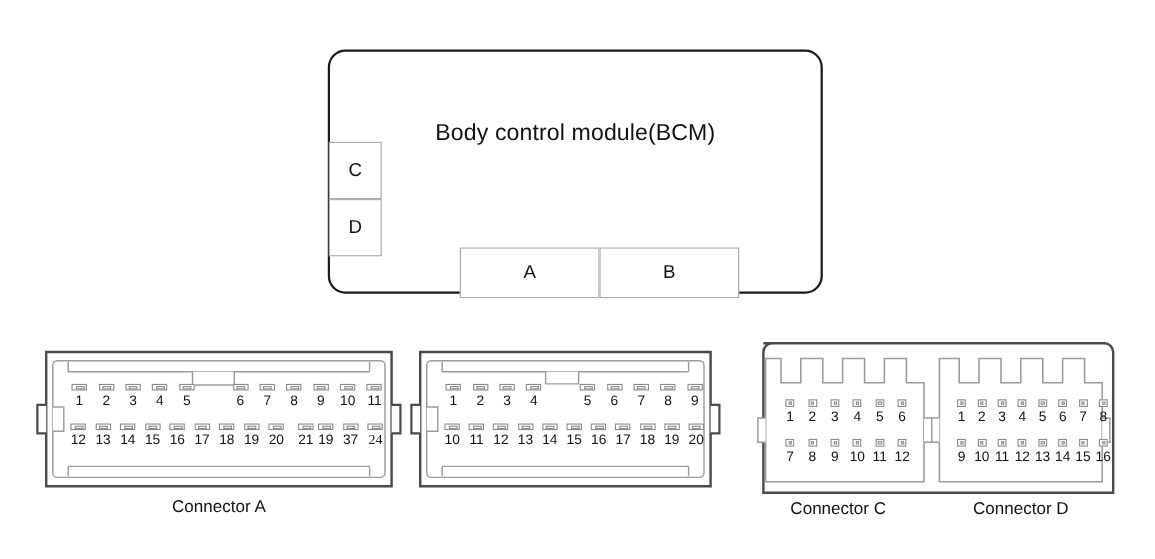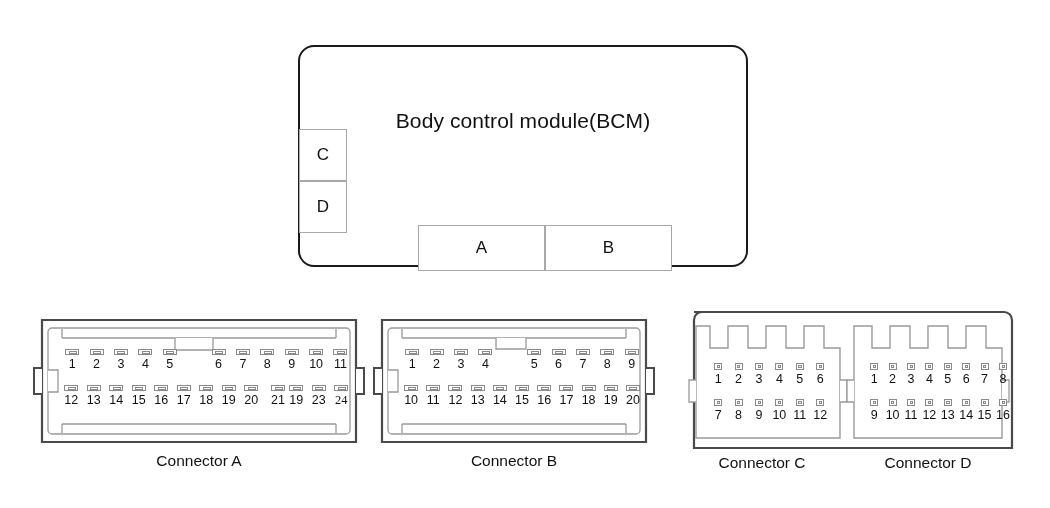--- a/index.html
+++ b/index.html
@@ -192,21 +192,21 @@
         <div class="pin" style="width: 22.5px; align-items: flex-end;">
           <div class="cav-wide"></div>
           <div class="pin-num">21</div>
         </div>
         <div class="pin" style="width: 22.5px;">
           <div class="cav-wide"></div>
           <div class="pin-num">19</div>
         </div>
         <div class="pin" style="width: 22.5px;">
           <div class="cav-wide"></div>
-          <div class="pin-num">23</div>
+          <div class="pin-num">37</div>
         </div>
         <div class="pin" style="width: 22.5px; font-family: Liberation Serif, serif;">
           <div class="cav-wide"></div>
           <div class="pin-num">24</div>
         </div>
       </div>
     <div class="conn-caption" style="top:134px;text-align:center;">Connector A</div>
   </div>
 
   <div class="connector" style="left:378px;top:318px;width:272px;height:160px;">
@@ -302,21 +302,20 @@
         </div>
         <div class="pin" style="width: 22.2px;">
           <div class="cav-wide"></div>
           <div class="pin-num">19</div>
         </div>
         <div class="pin" style="width: 22.2px;">
           <div class="cav-wide"></div>
           <div class="pin-num">20</div>
         </div>
       </div>
-    <div class="conn-caption" style="top:134px;">Connector B</div>
   </div>
 
   <div class="connector" style="left:684px;top:310px;width:330px;height:170px;">
     <svg class="shell-svg" width="330" height="140" viewBox="0 0 330 140">
       <path d="M10,2 h310 a8,8 0 0 1 8,8 v128 h-318 v-128 a8,8 0 0 1 8,-8 z" fill="#ffffff" stroke="#4a4a4a" stroke-width="2.2"></path>
     </svg>
 
     <svg class="shell-svg" style="left:8px;top:8px;" width="152" height="124" viewBox="0 0 152 124">
       <path d="M4,30 V120 H148 V30 H132 V8 H112 V30 H94 V8 H74 V30 H56 V8 H36 V30 H18 V8 H4 Z" fill="#ffffff" stroke="#9a9a9a" stroke-width="1.4"></path>
       <path d="M4,62 H-3 V84 H4" fill="#ffffff" stroke="#9a9a9a" stroke-width="1.3"></path>

